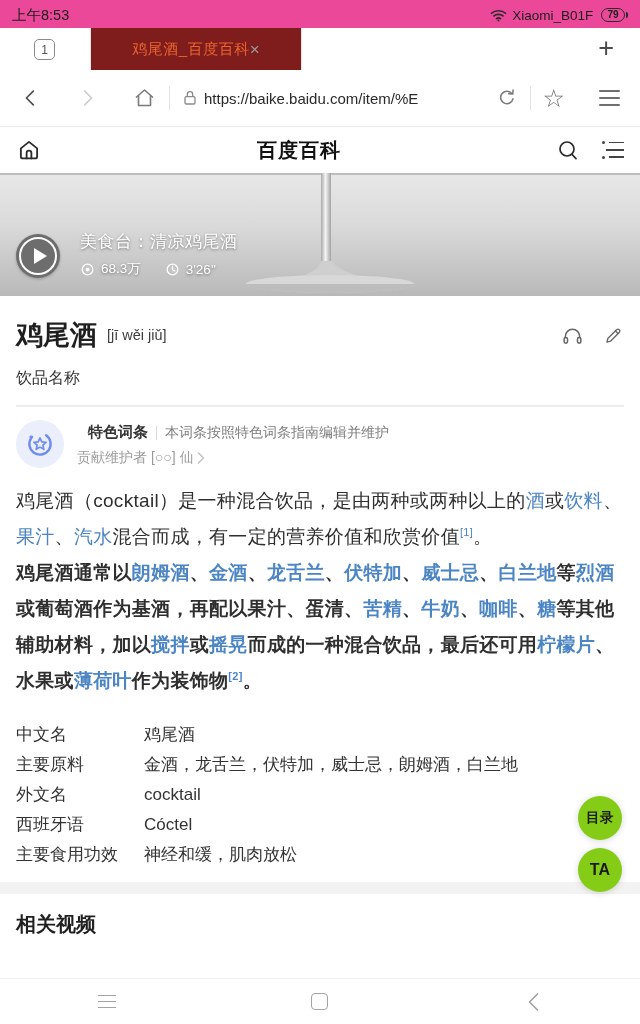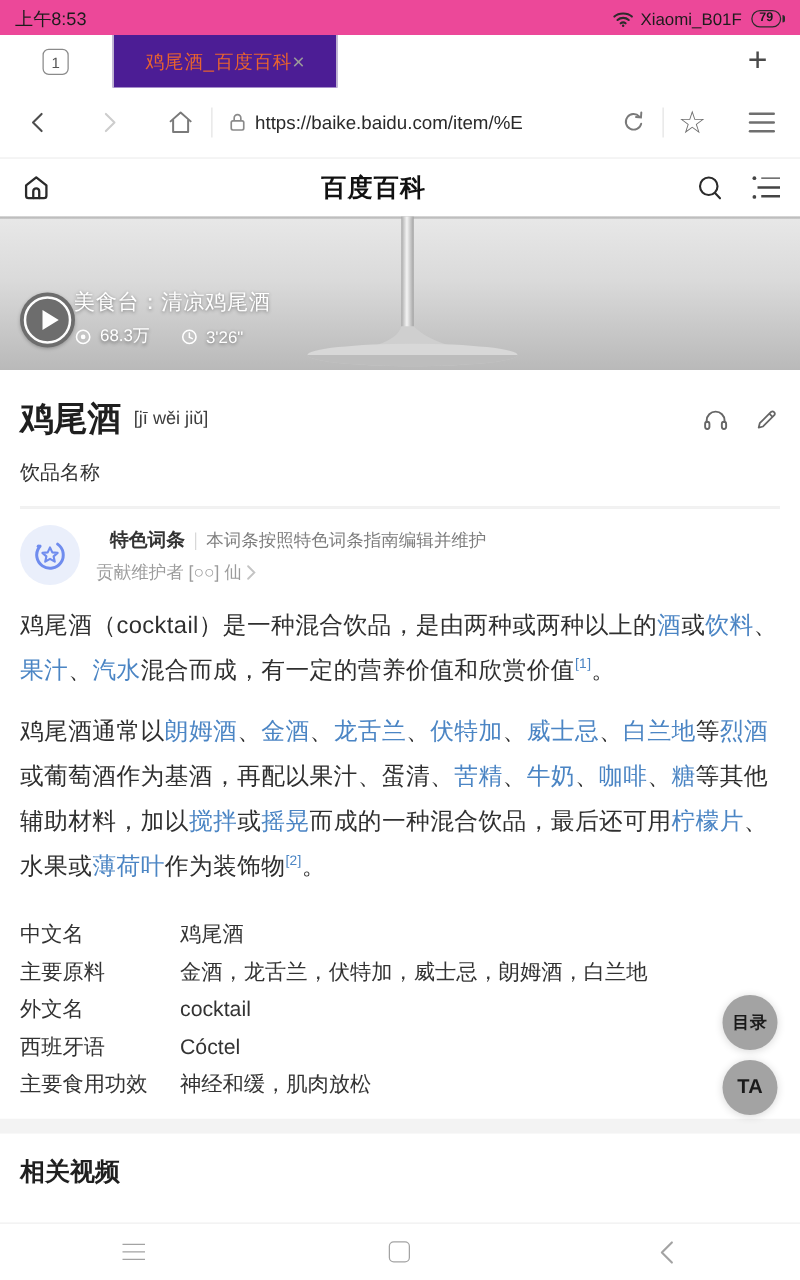--- a/index.html
+++ b/index.html
@@ -12,21 +12,21 @@
   svg{display:block;}
   
   .status-bar{height:28px; display:flex; align-items:center; justify-content:space-between; padding:2px 12px 0 12px; font-size:14.5px; color:#1c1c1c; background:#ec4899;}
   .status-right{display:flex; align-items:center; gap:5px;}
   .battery{display:flex; align-items:center; margin-left:3px;}
   .battery-body{border:1.2px solid #2b2b2b; border-radius:8px; font-size:10px; line-height:12px; padding:0 5px; color:#1c1c1c; font-weight:600;}
   .battery-nub{width:2.5px; height:6px; background:#2b2b2b; border-radius:0 2px 2px 0; margin-left:1px;}
   
   .tab-strip{height:42px; position:relative; background:#fff;}
   .tab-counter{position:absolute; left:34px; top:11px; width:21px; height:21px; border:1.6px solid #8a8a8a; border-radius:5px; font-size:12px; color:#555; display:flex; align-items:center; justify-content:center;}
-  .tab{position:absolute; left:90px; top:0; width:180px; height:42px; background:#4c1d95; border-left:1px solid #e4e4e4; border-right:1px solid #e4e4e4; display:flex; align-items:center; justify-content:center; gap:0;}
+  .tab{position:absolute; left:90px; top:0; width:212px; height:42px; background:#7f1d1d; border-left:1px solid #e4e4e4; border-right:1px solid #e4e4e4; display:flex; align-items:center; justify-content:center; gap:0;}
   .tab-title{font-size:15px; font-weight:500; letter-spacing:.5px;}
   .tab-close{color:#9a9a9a; font-size:17px; line-height:1;}
   .new-tab{position:absolute; right:26px; top:5px; font-size:27px; font-weight:200; color:#4a4a4a;}
   
   .address-bar{height:57px; border-bottom:1px solid #ececec; display:flex; align-items:center; padding:0 20px; background:#fff;}
   .addr-icon{flex-shrink:0;}
   .vdiv{width:1px; height:24px; background:#e3e3e3; margin:0 12px;}
   .url-group{display:flex; align-items:center; gap:6px; flex:1; min-width:0; overflow:hidden;}
   .url-text{font-size:15px; color:#2a2a2a; white-space:nowrap; overflow:hidden; flex:1;}
   .star-glyph{font-size:25px; color:#6f6f6f; line-height:1;}
@@ -41,21 +41,21 @@
   .list-icon .dot{width:3px; height:3px; background:#444; border-radius:50%;}
   .list-icon .ln{width:15px; height:1.8px; background:#444;}
   .list-icon .ln.long{width:18px; margin-left:4px;}
   
   .video-banner{position:relative; height:123px; background:linear-gradient(180deg,#e8e8e8 0%,#dadada 42%,#b9b9b9 100%); overflow:hidden;}
   .video-banner::before{content:""; position:absolute; left:0; top:0; right:0; height:2px; background:rgba(0,0,0,.18);}
   .glass{position:absolute; left:0; top:0;}
   .play-btn{position:absolute; left:16px; top:61px; width:44px; height:44px; border-radius:50%; background:#6d6d6d; box-shadow:0 1px 3px rgba(0,0,0,.25); display:flex; align-items:center; justify-content:center;}
   .play-btn::before{content:""; position:absolute; inset:3px; border:2px solid #fdfdfd; border-radius:50%;}
   .play-tri{width:0; height:0; border-left:13px solid #fff; border-top:8px solid transparent; border-bottom:8px solid transparent; margin-left:4px;}
-  .banner-text{position:absolute; left:59px; top:57px; color:#fff; text-shadow:0 1px 3px rgba(0,0,0,.45);}
+  .banner-text{position:absolute; left:80px; top:57px; color:#fff; text-shadow:0 1px 3px rgba(0,0,0,.45);}
   .banner-title{font-size:17px; letter-spacing:.5px;}
   .banner-stats{display:flex; align-items:center; gap:6px; margin-top:7px; font-size:13.5px;}
   .banner-stats .spacer{width:12px;}
   
   .article{background:#fff; padding:0 16px 12px;}
   .title-row{padding-top:21px; display:flex; align-items:center;}
   .entry-title{font-size:27px; font-weight:700; color:#1f1f1f;}
   .pinyin{margin-left:10px; font-size:14.5px; color:#3d3d3d;}
   .title-icons{margin-left:auto; display:flex; align-items:center; gap:19px; color:#666;}
   .subtitle{margin-top:15px; font-size:16px; color:#333;}
@@ -65,40 +65,40 @@
   .expand{display:flex; align-items:center; gap:6px; font-size:15px;}
   .featured{display:flex; gap:13px; padding:13px 0 12px; border-top:1px solid #ededed;}
   .badge-circle{width:48px; height:48px; border-radius:50%; background:#eaeffb; flex-shrink:0; display:flex; align-items:center; justify-content:center;}
   .featured-lines{padding-top:3px;}
   .featured-line1{display:flex; align-items:center; gap:8px; font-size:15px;margin-left:11px;}
   .featured-label{font-weight:700; color:#333;}
   .featured-sep{width:1px; height:14px; background:#d8d8d8;}
   .featured-desc{color:#7d7d7d; font-size:14px;}
   .featured-line2{margin-top:7px; display:flex; align-items:center; gap:4px; color:#9b9b9b; font-size:14px;}
   .para{font-size:19px; line-height:36px; color:#2f2f2f; letter-spacing:.3px;}
-  .para + .para{margin-top:13px;}
+  .para + .para{font-weight:bold;}
   .para:first-of-type{margin-top:3px;}
   .wlink{text-decoration:none; cursor:pointer;}
   sup.ref{font-size:11px; vertical-align:super; line-height:0;}
   .infobox{margin-top:21px;}
   .info-row{display:flex; font-size:17px; line-height:30px;}
   .info-label{width:128px; flex-shrink:0; color:#333;}
   .info-value{flex:1; color:#333;}
   
   .section-gap{height:12px; background:#f3f3f3;}
   .next-section{background:#fff; padding:17px 16px 0; height:78px;}
   .next-title{font-size:20px; font-weight:700; color:#1f1f1f;}
   
   .bottom-nav{position:absolute; left:0; right:0; bottom:0; height:46px; background:#fff; border-top:1px solid #efefef; display:flex; align-items:center; color:#9d9d9d;}
   .bottom-nav > div{flex:1; display:flex; justify-content:center;}
   .nav-menu{display:flex; flex-direction:column; gap:4.5px;}
   .nav-menu i{display:block; width:18px; height:1.6px; background:#a3a3a3;}
   .nav-home{width:17px; height:17px; border:1.6px solid #a3a3a3; border-radius:4px;}
   
-  .float-btn{position:absolute; right:18px; width:44px; height:44px; border-radius:50%; background:#a3a3a3; box-shadow:0 1px 7px rgba(0,0,0,.16); display:flex; align-items:center; justify-content:center; font-weight:700; color:#1a1a1a;}
+  .float-btn{position:absolute; right:18px; width:44px; height:44px; border-radius:50%; background:#84cc16; box-shadow:0 1px 7px rgba(0,0,0,.16); display:flex; align-items:center; justify-content:center; font-weight:700; color:#1a1a1a;}
   .float-toc{top:796px; font-size:13.5px; letter-spacing:.5px;}
   .float-ta{top:848px; font-size:16px; letter-spacing:.2px;}
 </style>
 </head>
 <body>
 
 <div class="screen">
 
   <div class="status-bar">
     <span>上午8:53</span>

